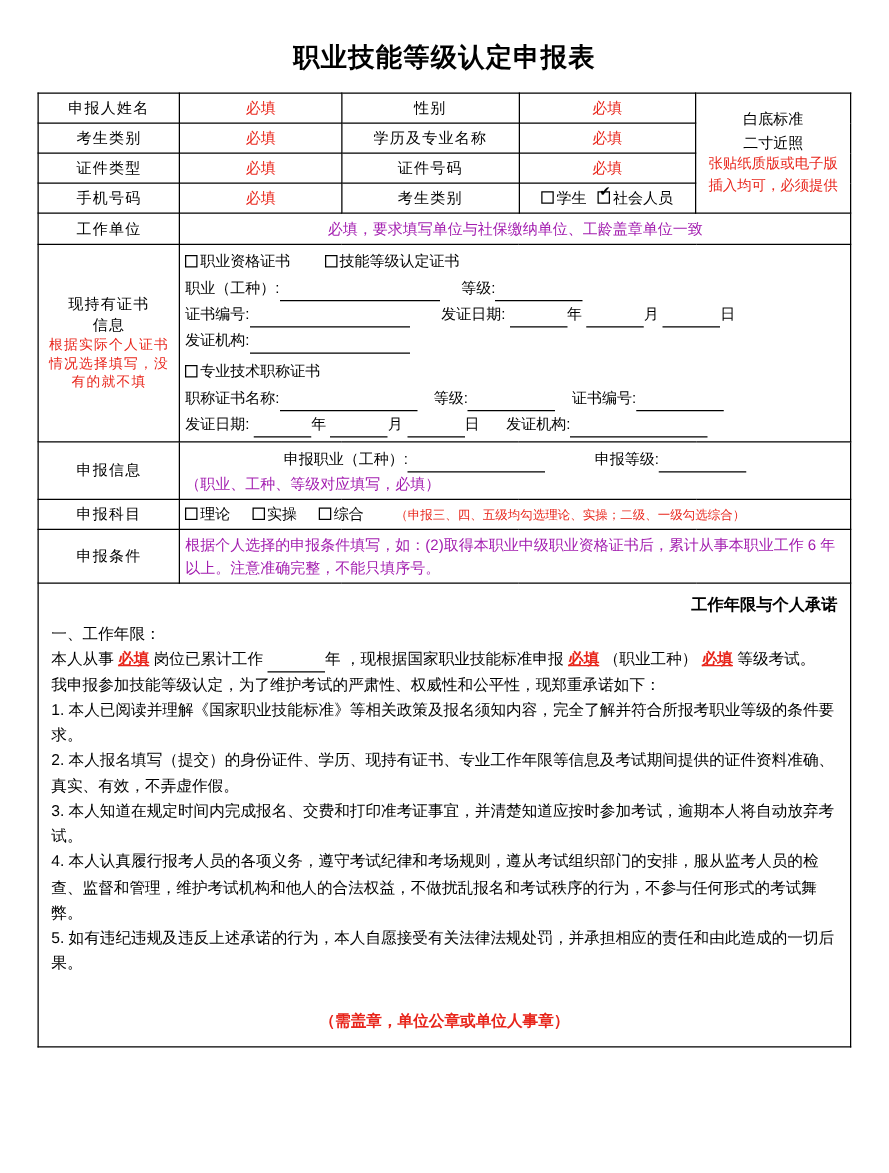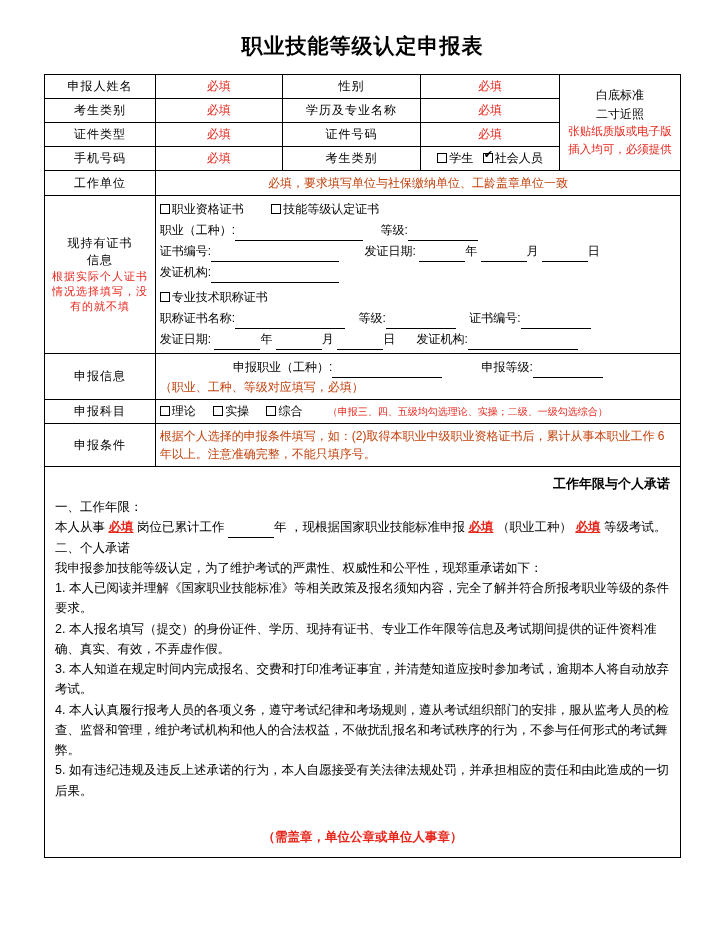--- a/index.html
+++ b/index.html
@@ -7,21 +7,21 @@
     margin: 0;
     width: 711px;
     height: 938px;
     background: #ffffff;
     font-family: "Liberation Sans", sans-serif;
     color: #000;
   }
   .page {
     width: 711px;
     height: 660px;
-    padding: 22px 30px 0 44px;
+    padding: 22px 30px 0 30px;
     position: relative;
   }
   .doc-title {
     text-align: center;
     font-size: 21px;
     font-weight: bold;
     letter-spacing: 1px;
     margin: 10px 0 14px 0;
     font-family: "Liberation Serif", serif;
   }
@@ -40,21 +40,21 @@
     text-align: center;
     font-size: 12.5px;
     letter-spacing: 1px;
   }
   .req {
     color: #e8251b;
     text-align: center;
     font-size: 12.5px;
   }
   .req-left {
-    color: #c2410c;
+    color: #a21caf;
     text-align: left;
     font-size: 12px;
     line-height: 1.5;
   }
   .photo-cell {
     text-align: center;
     font-size: 12px;
     line-height: 1.55;
   }
   .photo-cell .red {
@@ -267,21 +267,20 @@
       <b class="redb" style="text-decoration:underline">必填</b>
       <span>岗位已累计工作</span>
       <span class="und s"></span><span>年</span>
       <span>，现根据国家职业技能标准申报</span>
       <b class="redb" style="text-decoration:underline">必填</b>
       <span>（职业工种）</span>
       <b class="redb" style="text-decoration:underline">必填</b>
       <span>等级考试。</span>
     </p>
 
-    <p class="indent2">二、个人承诺</p>
     <p class="indent2">我申报参加技能等级认定，为了维护考试的严肃性、权威性和公平性，现郑重承诺如下：</p>
     <p class="indent2">1. 本人已阅读并理解《国家职业技能标准》等相关政策及报名须知内容，完全了解并符合所报考职业等级的条件要求。</p>
     <p class="indent2">2. 本人报名填写（提交）的身份证件、学历、现持有证书、专业工作年限等信息及考试期间提供的证件资料准确、真实、有效，不弄虚作假。</p>
     <p class="indent2">3. 本人知道在规定时间内完成报名、交费和打印准考证事宜，并清楚知道应按时参加考试，逾期本人将自动放弃考试。</p>
     <p class="indent2">4. 本人认真履行报考人员的各项义务，遵守考试纪律和考场规则，遵从考试组织部门的安排，服从监考人员的检查、监督和管理，维护考试机构和他人的合法权益，不做扰乱报名和考试秩序的行为，不参与任何形式的考试舞弊。</p>
     <p class="indent2">5. 如有违纪违规及违反上述承诺的行为，本人自愿接受有关法律法规处罚，并承担相应的责任和由此造成的一切后果。</p>
 
 
     <div class="stamp-note">（需盖章，单位公章或单位人事章）</div>
   </div>

